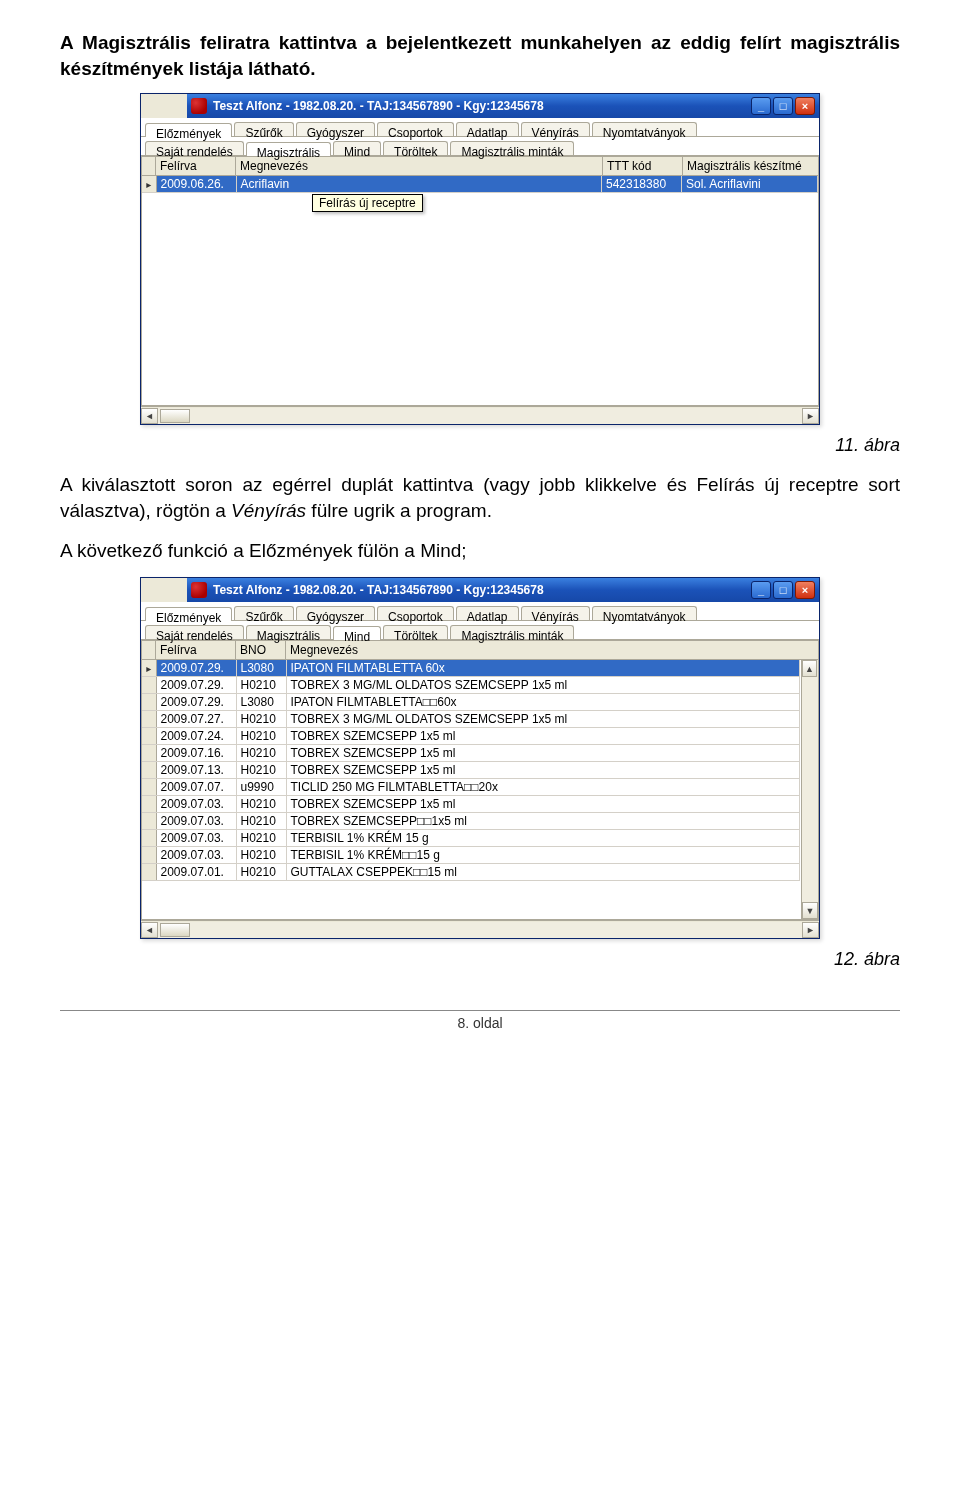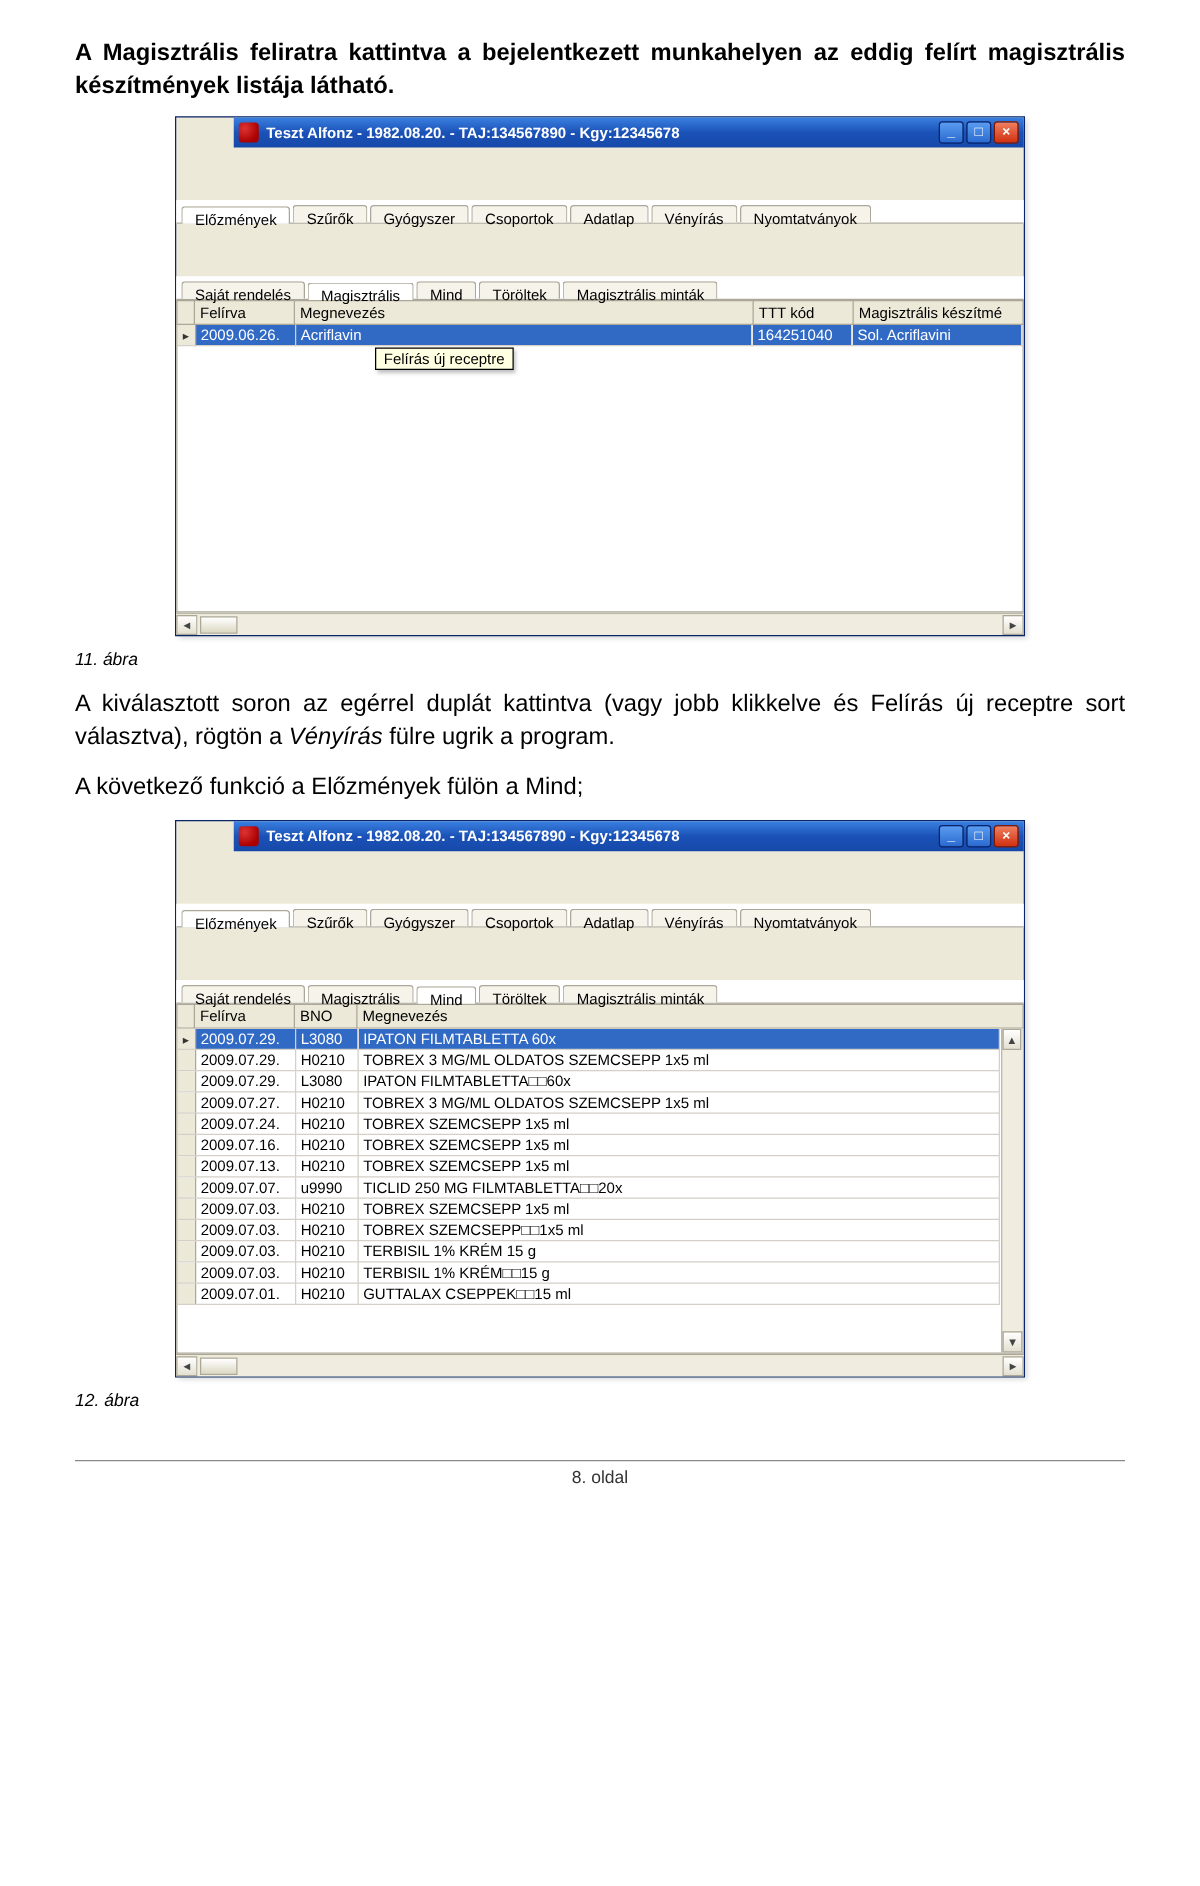--- a/index.html
+++ b/index.html
@@ -19,23 +19,23 @@
       margin-bottom: 12px;
     }
     .doc-body {
       font-size: 19px;
       line-height: 1.35;
       text-align: justify;
       margin: 14px 0;
     }
     .doc-body em { font-style: italic; }
     .caption {
-      text-align: left;
+      text-align: right;
       font-style: italic;
-      font-size: 14px;
+      font-size: 18px;
       margin: 10px 0 16px;
     }
     .footer {
       border-top: 1px solid #888;
       margin-top: 40px;
       text-align: center;
       font-size: 14px;
       padding-top: 4px;
       color: #333;
     }
@@ -85,21 +85,20 @@
     .winbtn.close { background: linear-gradient(to bottom, #f08060, #d03010); border-color: #801800; }
     .winbtn span { display: block; }
 
     .tabbar {
       display: flex;
       background: #fff;
       border-bottom: 1px solid #aca899;
       padding: 4px 4px 0;
       gap: 0;
       height: 19px;
-      margin-top: 42px;
     }
     .tabbar.secondary {
       background: #fff;
       border-bottom: 1px solid #aca899;
     }
     .tab {
       padding: 3px 10px;
       border: 1px solid #aca899;
       border-bottom: none;
       border-radius: 3px 3px 0 0;
@@ -173,21 +172,21 @@
       font-size: 10px;
     }
 
     .colw-date { width: 80px; }
     .colw-ttt  { width: 80px; }
     .colw-mag  { width: 136px; }
     .colw-bno  { width: 50px; }
 
     .tooltip-box {
       position: absolute;
-      top: 18px; left: 158px;
+      top: 18px; left: 170px;
       background: #ffffe1;
       border: 1px solid #000;
       padding: 1px 6px;
       font-size: 12px;
       box-shadow: 2px 2px 3px rgba(0,0,0,0.25);
     }
 
     .hscrollbar {
       height: 18px;
       background: #ece9d8;
@@ -266,21 +265,21 @@
       <div class="grid-head-cell colw-mag">Magisztrális készítmé</div>
     </div>
   </div>
 
   <div class="grid-body" style="min-height:230px">
     <div class="grid-row selected">
       <div class="grid-row-inner">
         <div class="grid-cell rowindicator"></div>
         <div class="grid-cell colw-date">2009.06.26.</div>
         <div class="grid-cell">Acriflavin</div>
-        <div class="grid-cell colw-ttt">164251040</div>
+        <div class="grid-cell colw-ttt">542318380</div>
         <div class="grid-cell colw-mag">Sol. Acriflavini</div>
       </div>
     </div>
     <div class="tooltip-box">Felírás új receptre</div>
   </div>
 
   <div class="hscrollbar">
     <div class="sb-btn">◄</div>
     <div class="sb-track">
         <div class="sb-thumb"></div>

